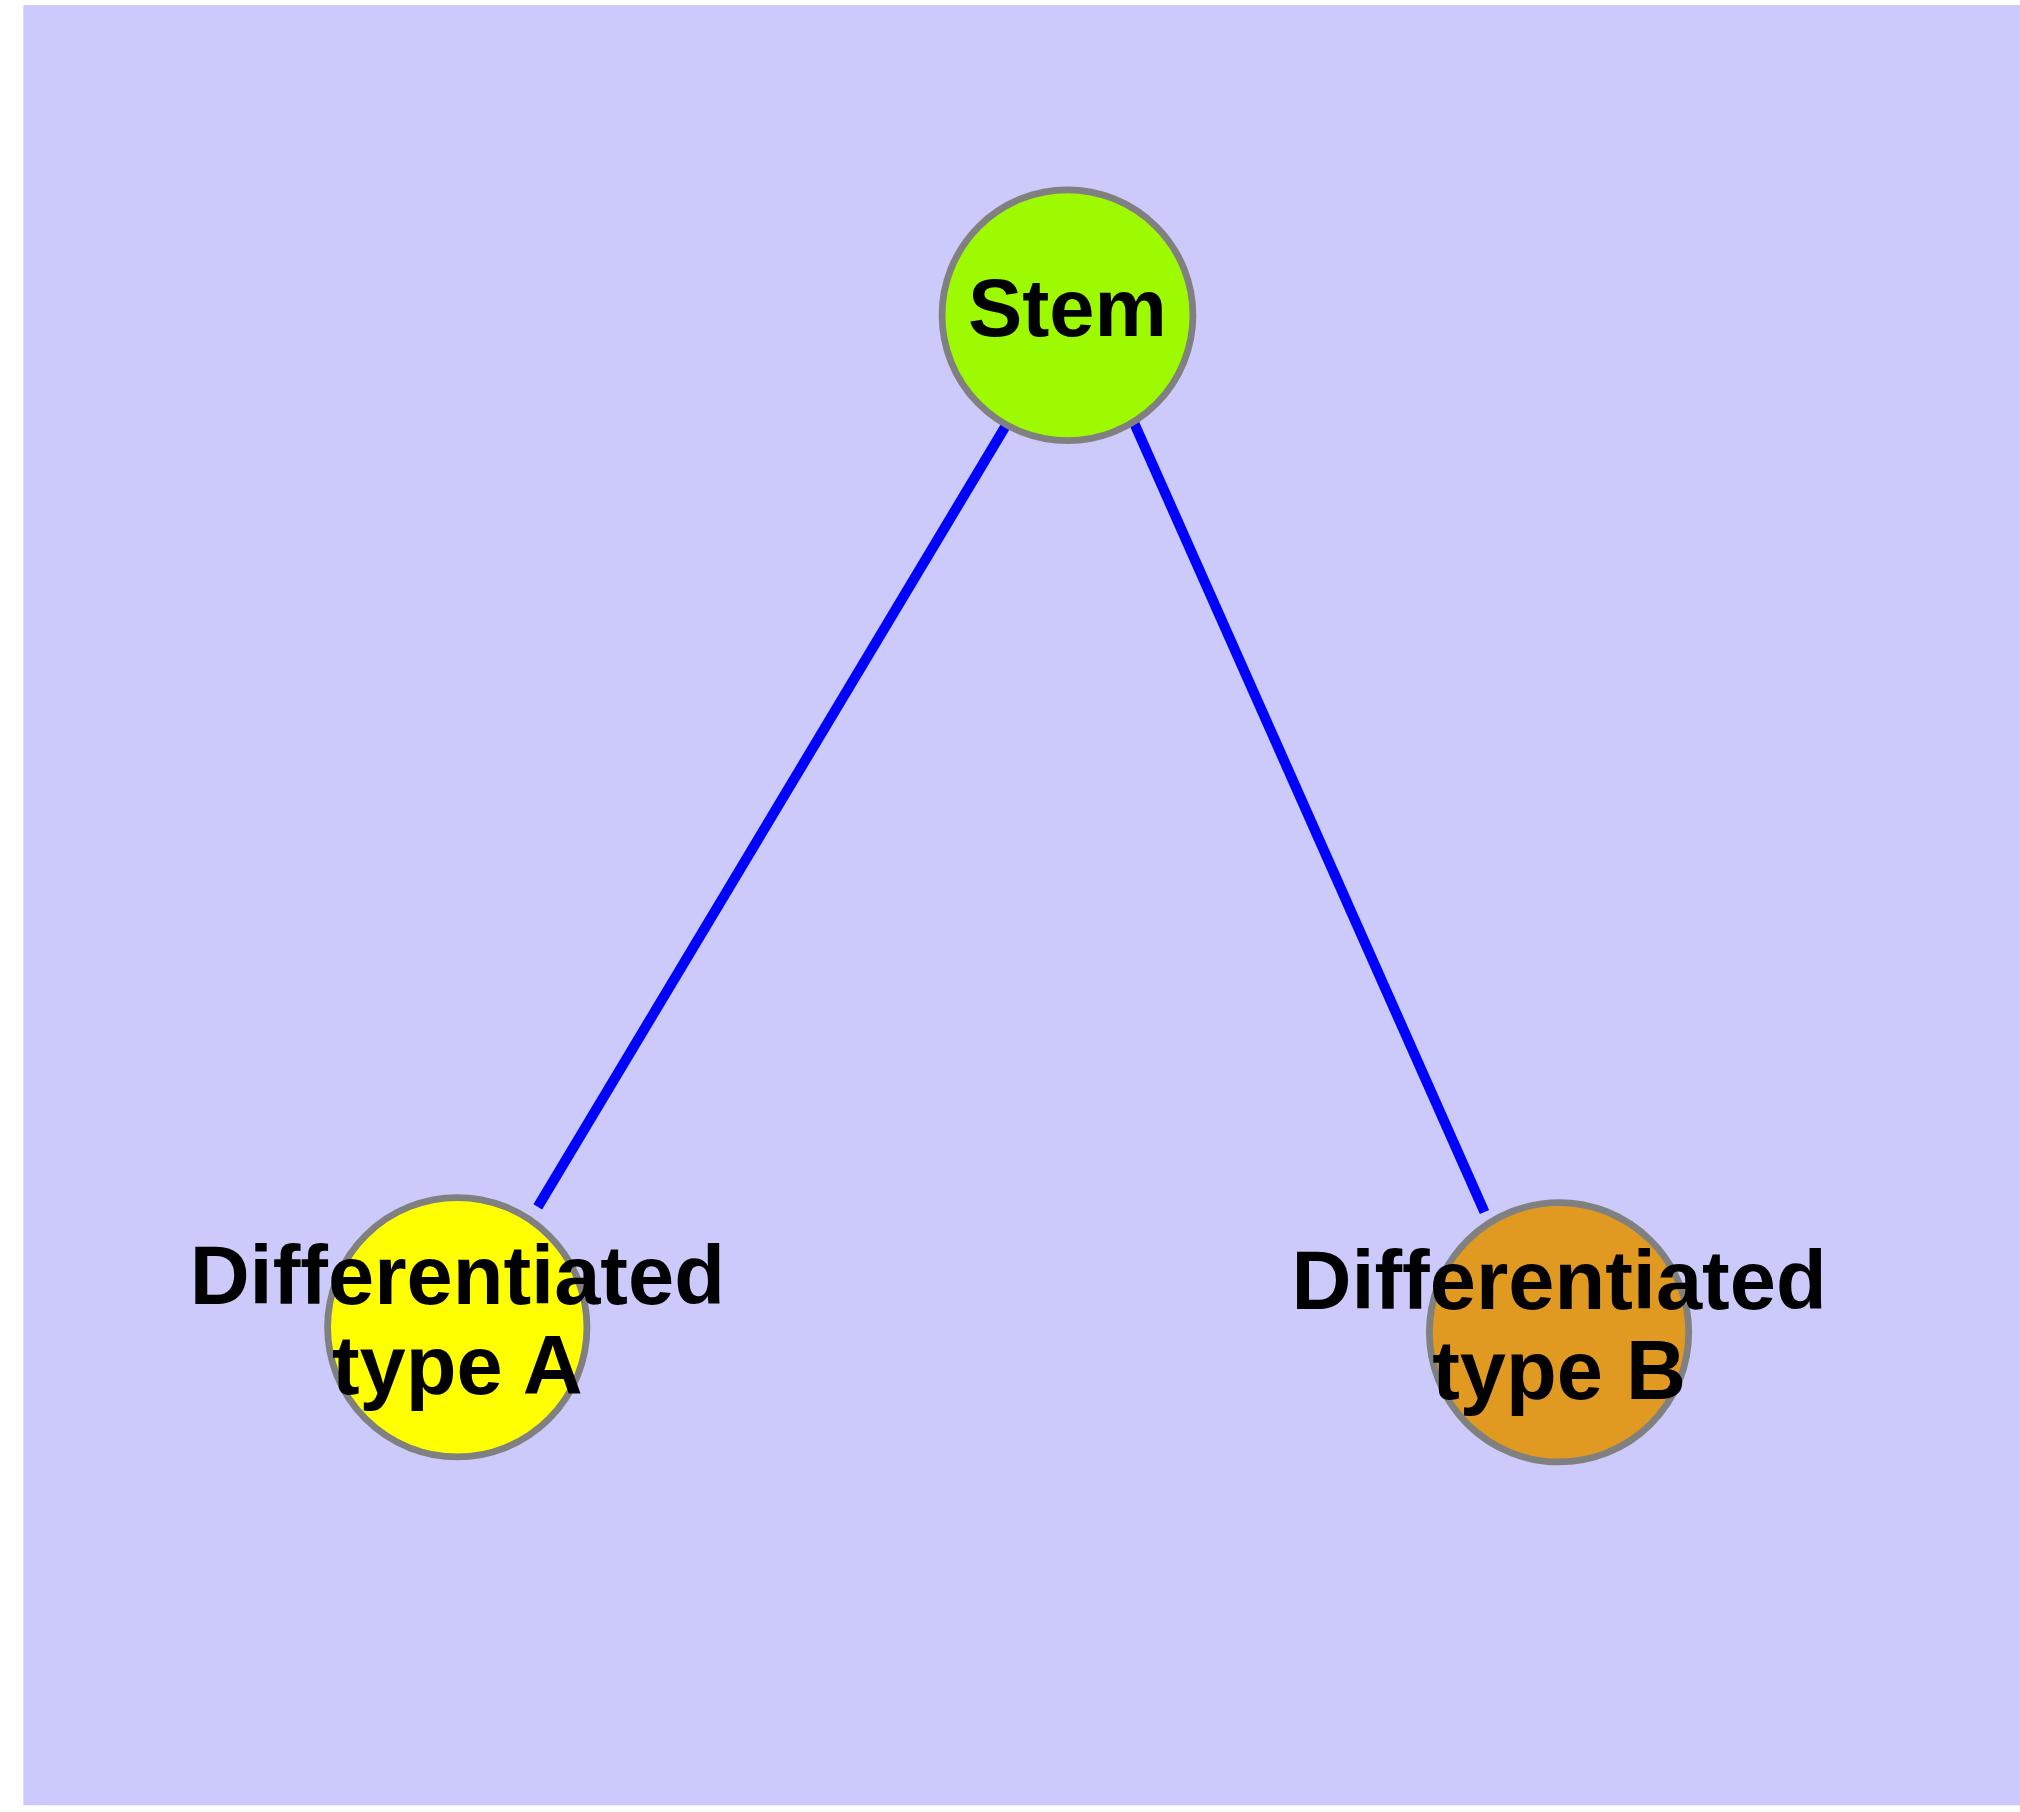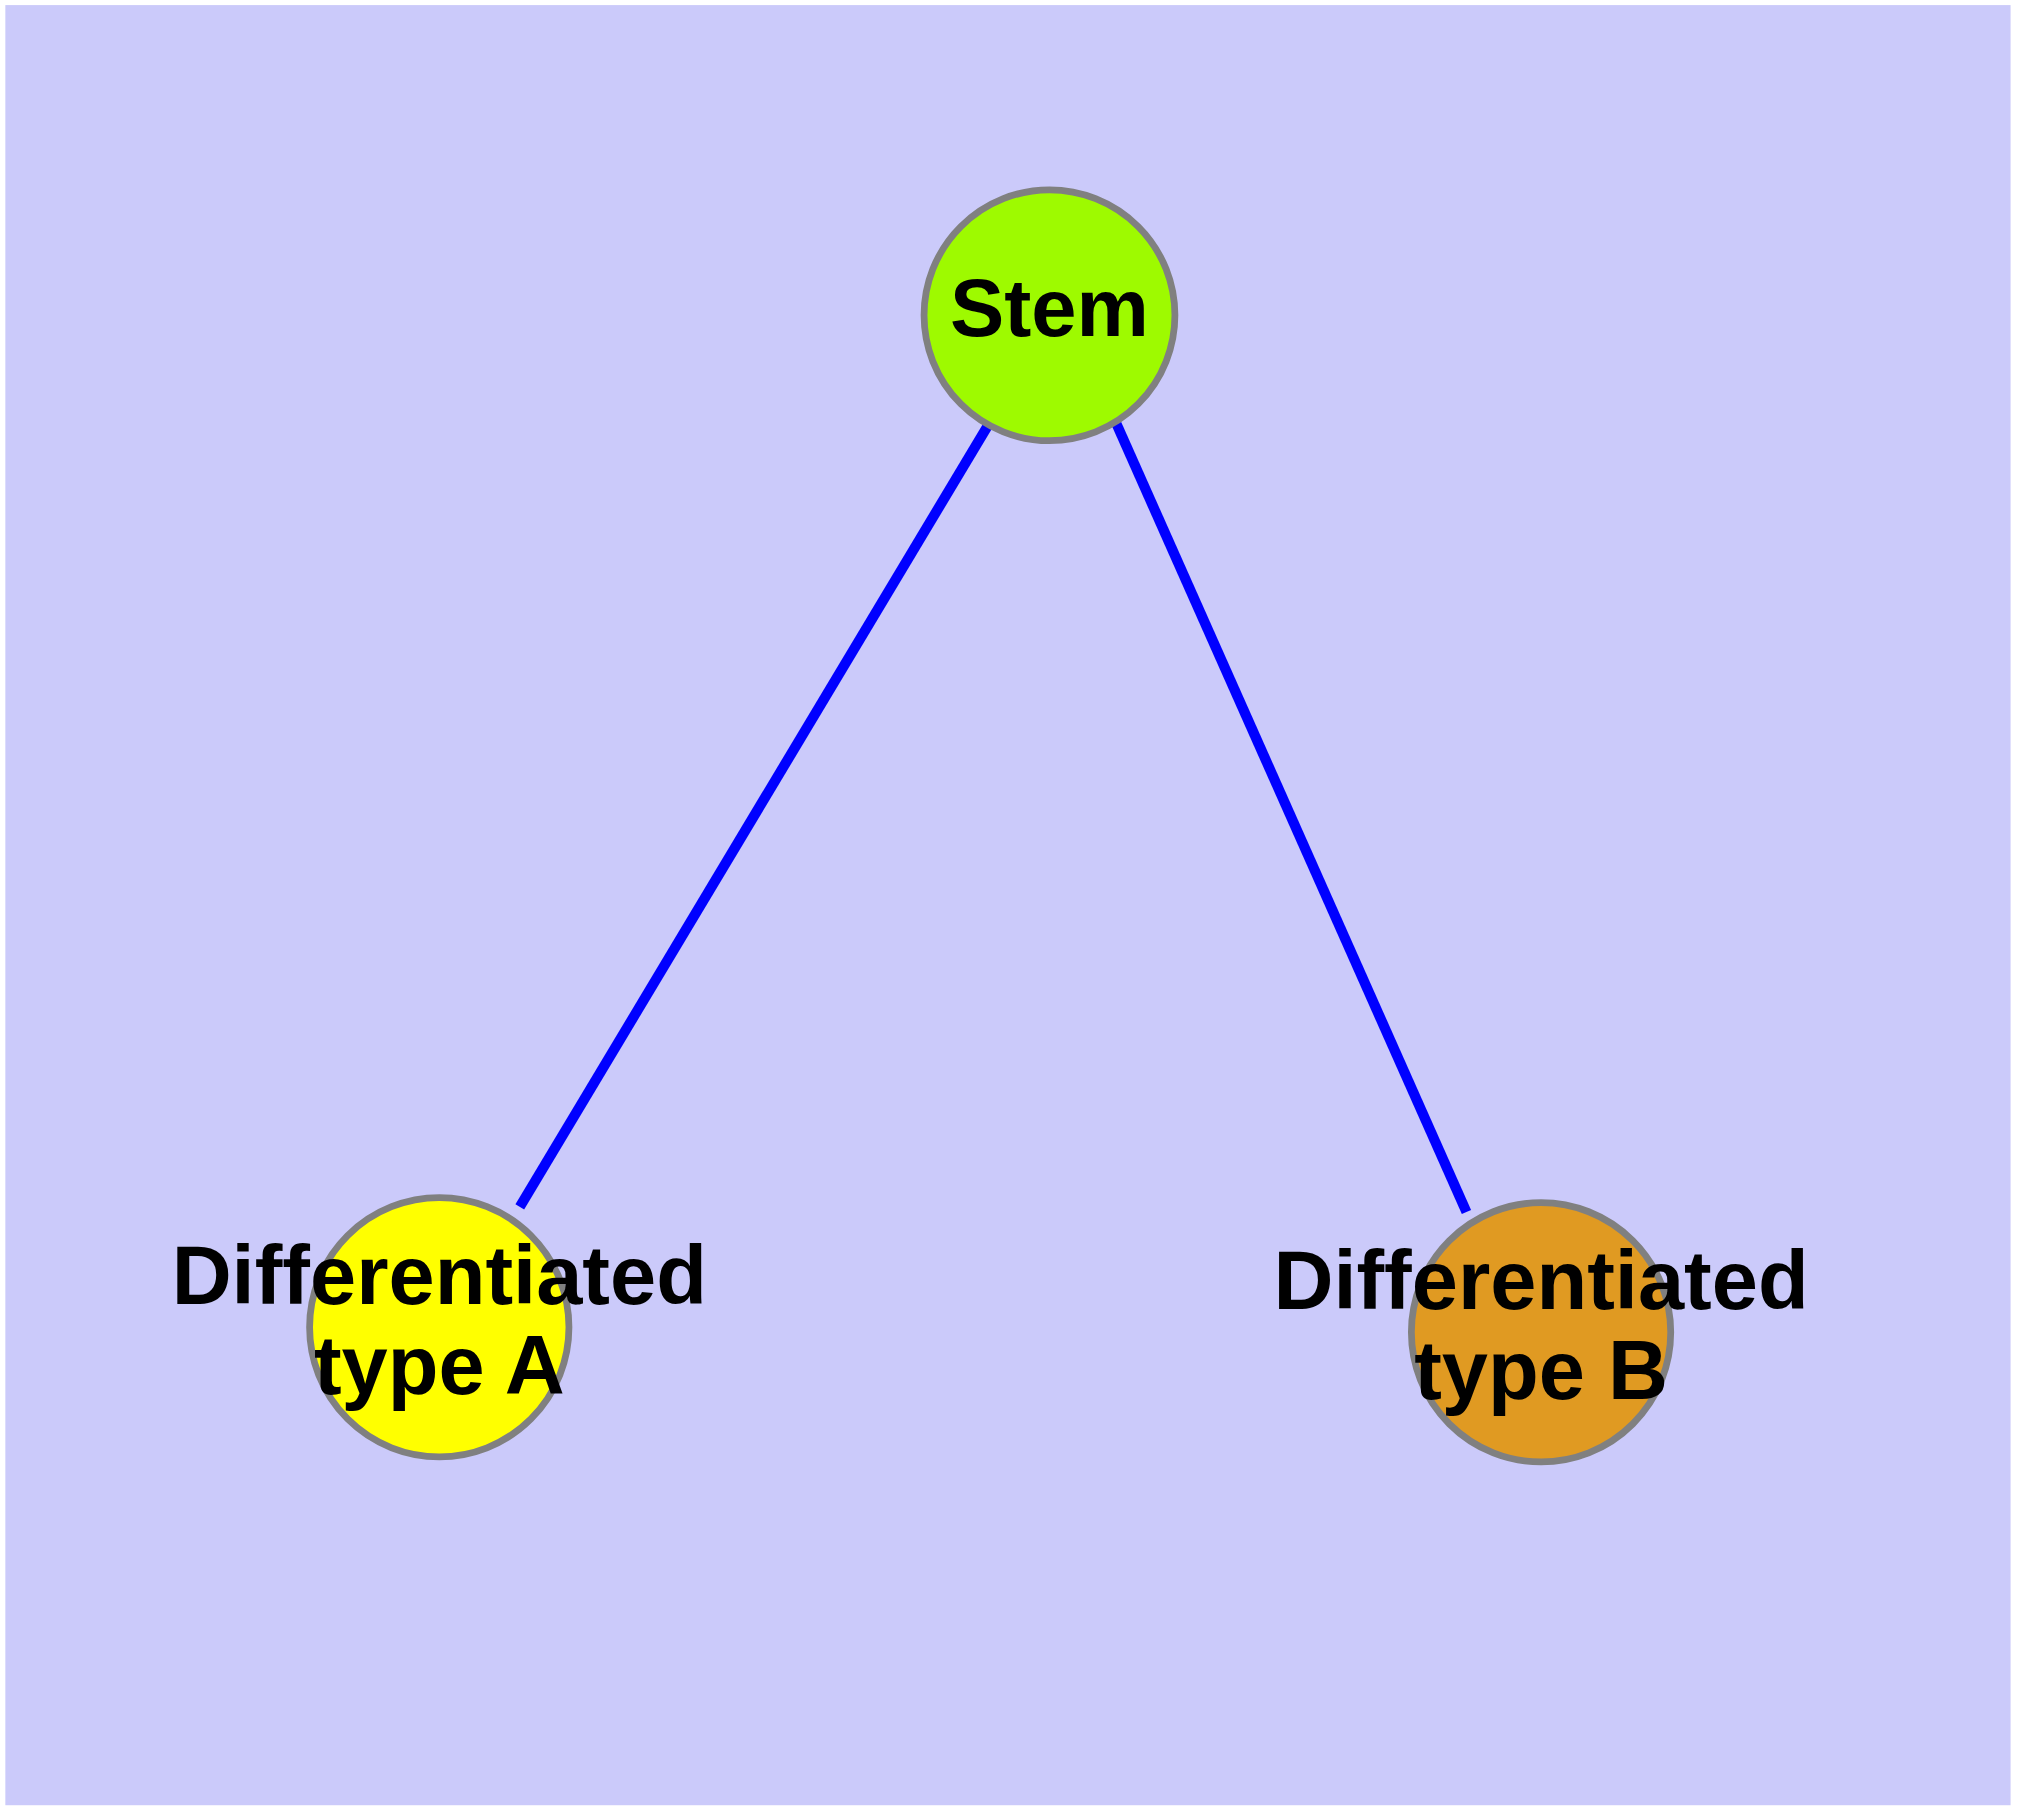--- a/index.html
+++ b/index.html
@@ -11,20 +11,21 @@
     width: 2021px;
     height: 1812px;
     overflow: hidden;
     font-family: "Liberation Sans", sans-serif;
   }
   #canvas {
     position: relative;
     width: 1648px;
     height: 1812px;
     background: #ffffff;
+    margin-left: 18px;
   }
   #graph-svg {
     position: absolute;
     top: 0;
     left: 0;
     width: 2021px;
     height: 1812px;
     display: block;
   }
   .node-label {

